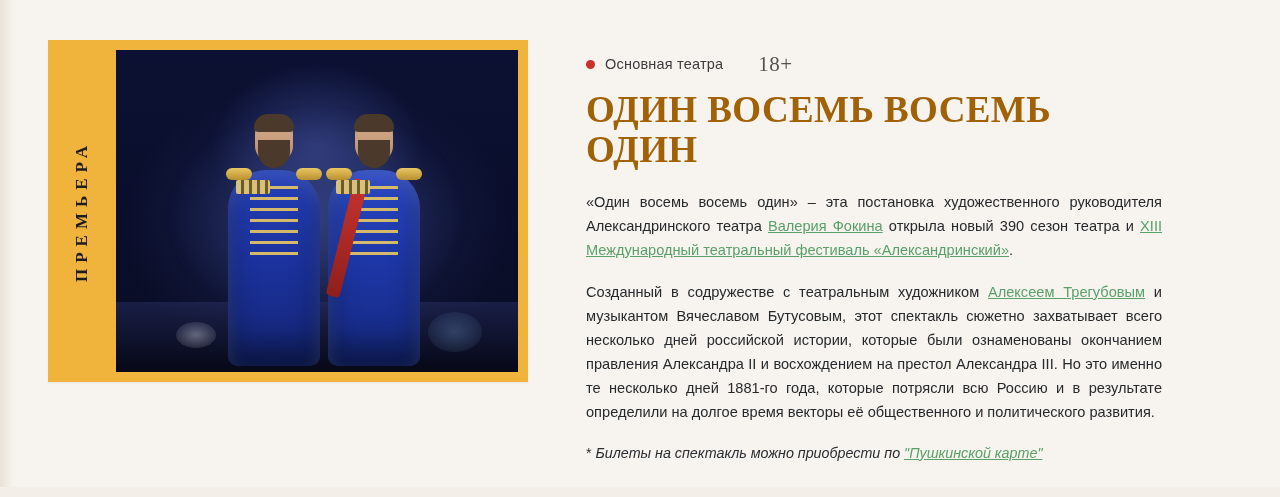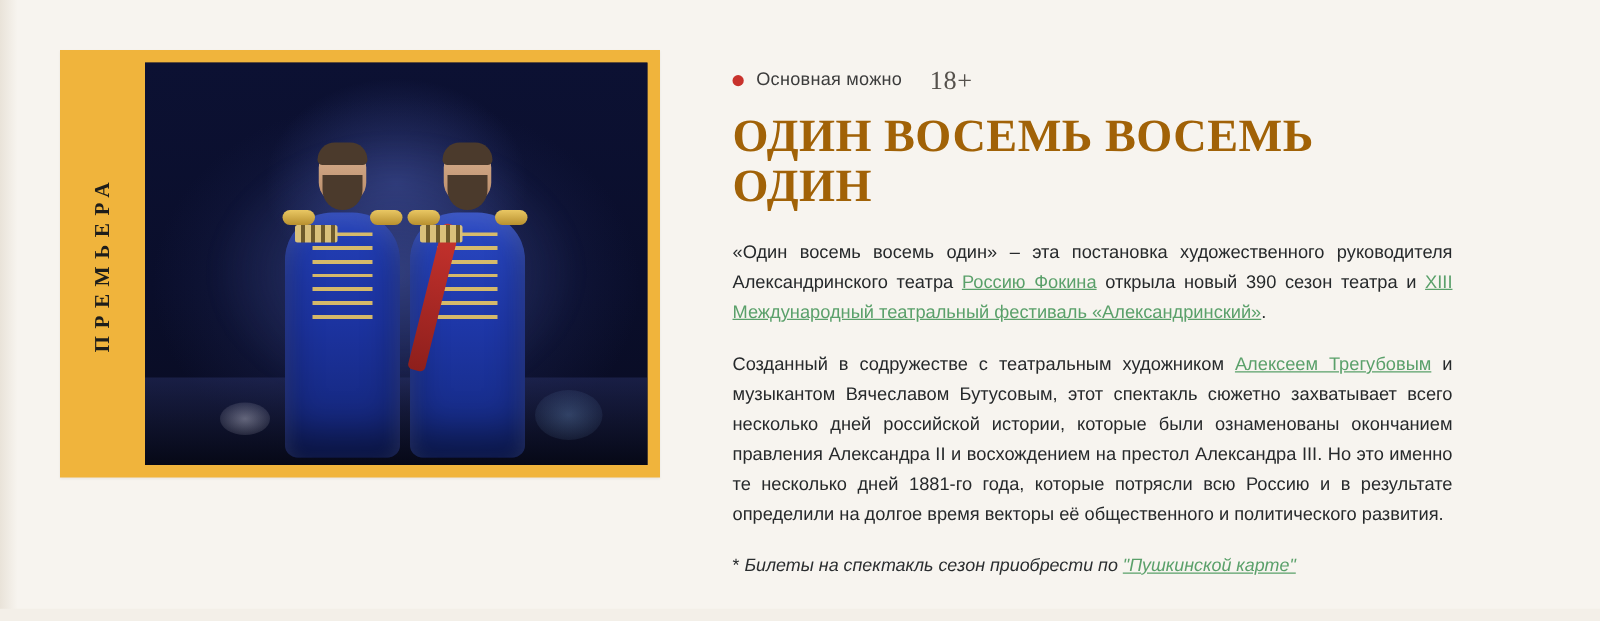--- a/index.html
+++ b/index.html
@@ -203,21 +203,21 @@
   }
   .scene-name {
     font-size: 14.5px;
     color: #3c3c3c;
     letter-spacing: 0.2px;
   }
   .age {
     font-family: "Liberation Serif", serif;
     font-size: 21px;
     color: #55514c;
-    margin-left: 12px;
+    margin-left: 25px;
     letter-spacing: 0.5px;
   }
   h1.title {
     font-family: "Liberation Serif", serif;
     font-size: 37px;
     font-weight: 700;
     color: #a16207;
     margin: 14px 0 20px 0;
     letter-spacing: 0.4px;
     line-height: 1.08;
@@ -283,31 +283,31 @@
         <div class="head"></div>
         <div class="hair"></div>
         <div class="beard"></div>
       </div>
     </div>
   </div>
 
   <div class="content">
     <div class="meta-row">
       <span class="dot"></span>
-      <span class="scene-name">Основная можно</span>
+      <span class="scene-name">Основная театра</span>
       <span class="age">18+</span>
     </div>
 
     <h1 class="title">ОДИН ВОСЕМЬ ВОСЕМЬ ОДИН</h1>
 
     <p class="body">
-      <span>«Один восемь восемь один» – эта постановка художественного руководителя Александринского театра </span><a class="hl" href="#">Россию Фокина</a><span> открыла новый 390 сезон театра и </span><a class="hl" href="#">XIII Международный театральный фестиваль «Александринский»</a><span>.</span>
+      <span>«Один восемь восемь один» – эта постановка художественного руководителя Александринского театра </span><a class="hl" href="#">Валерия Фокина</a><span> открыла новый 390 сезон театра и </span><a class="hl" href="#">XIII Международный театральный фестиваль «Александринский»</a><span>.</span>
     </p>
 
     <p class="body">
       <span>Созданный в содружестве с театральным художником </span><a class="hl" href="#">Алексеем Трегубовым</a><span> и музыкантом Вячеславом Бутусовым, этот спектакль сюжетно захватывает всего несколько дней российской истории, которые были ознаменованы окончанием правления Александра II и восхождением на престол Александра III. Но это именно те несколько дней 1881-го года, которые потрясли всю Россию и в результате определили на долгое время векторы её общественного и политического развития.</span>
     </p>
 
     <p class="note">
-      <span class="star">*</span><span> Билеты на спектакль сезон приобрести по </span><a class="card-link" href="#">"Пушкинской карте"</a>
+      <span class="star">*</span><span> Билеты на спектакль можно приобрести по </span><a class="card-link" href="#">"Пушкинской карте"</a>
     </p>
   </div>
 </div>
 
 </body></html>

